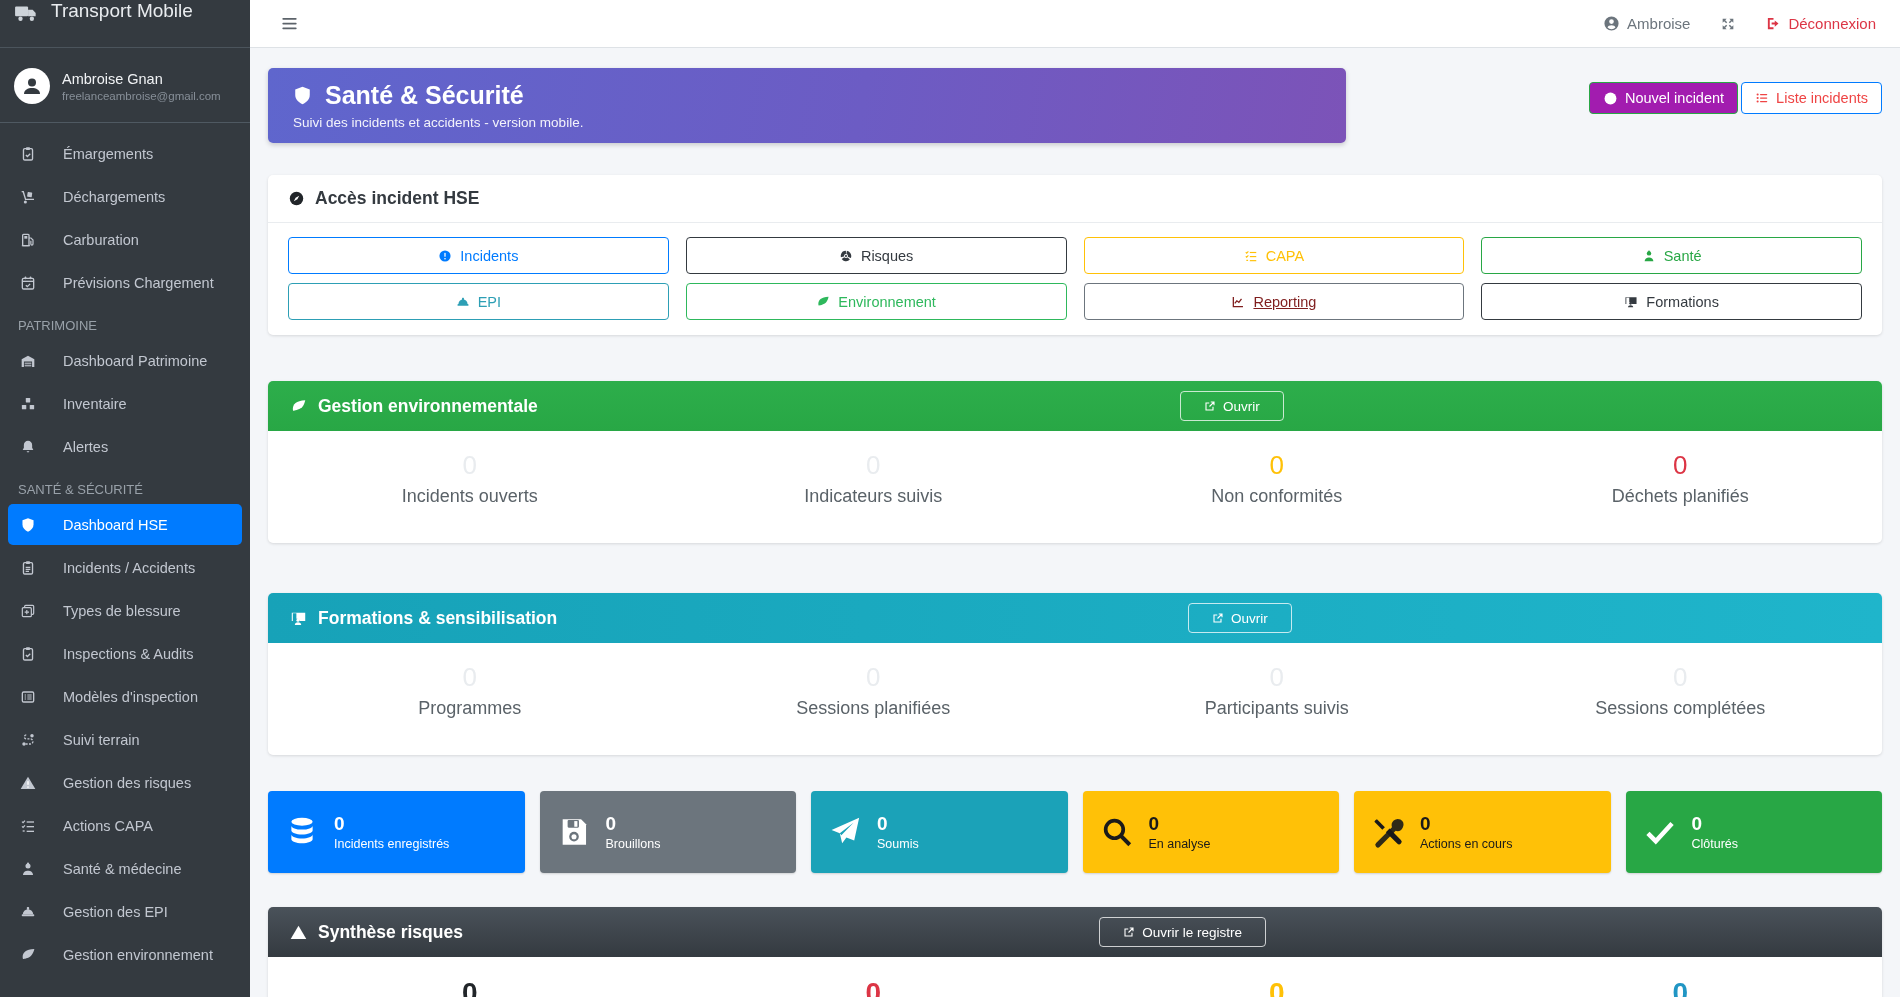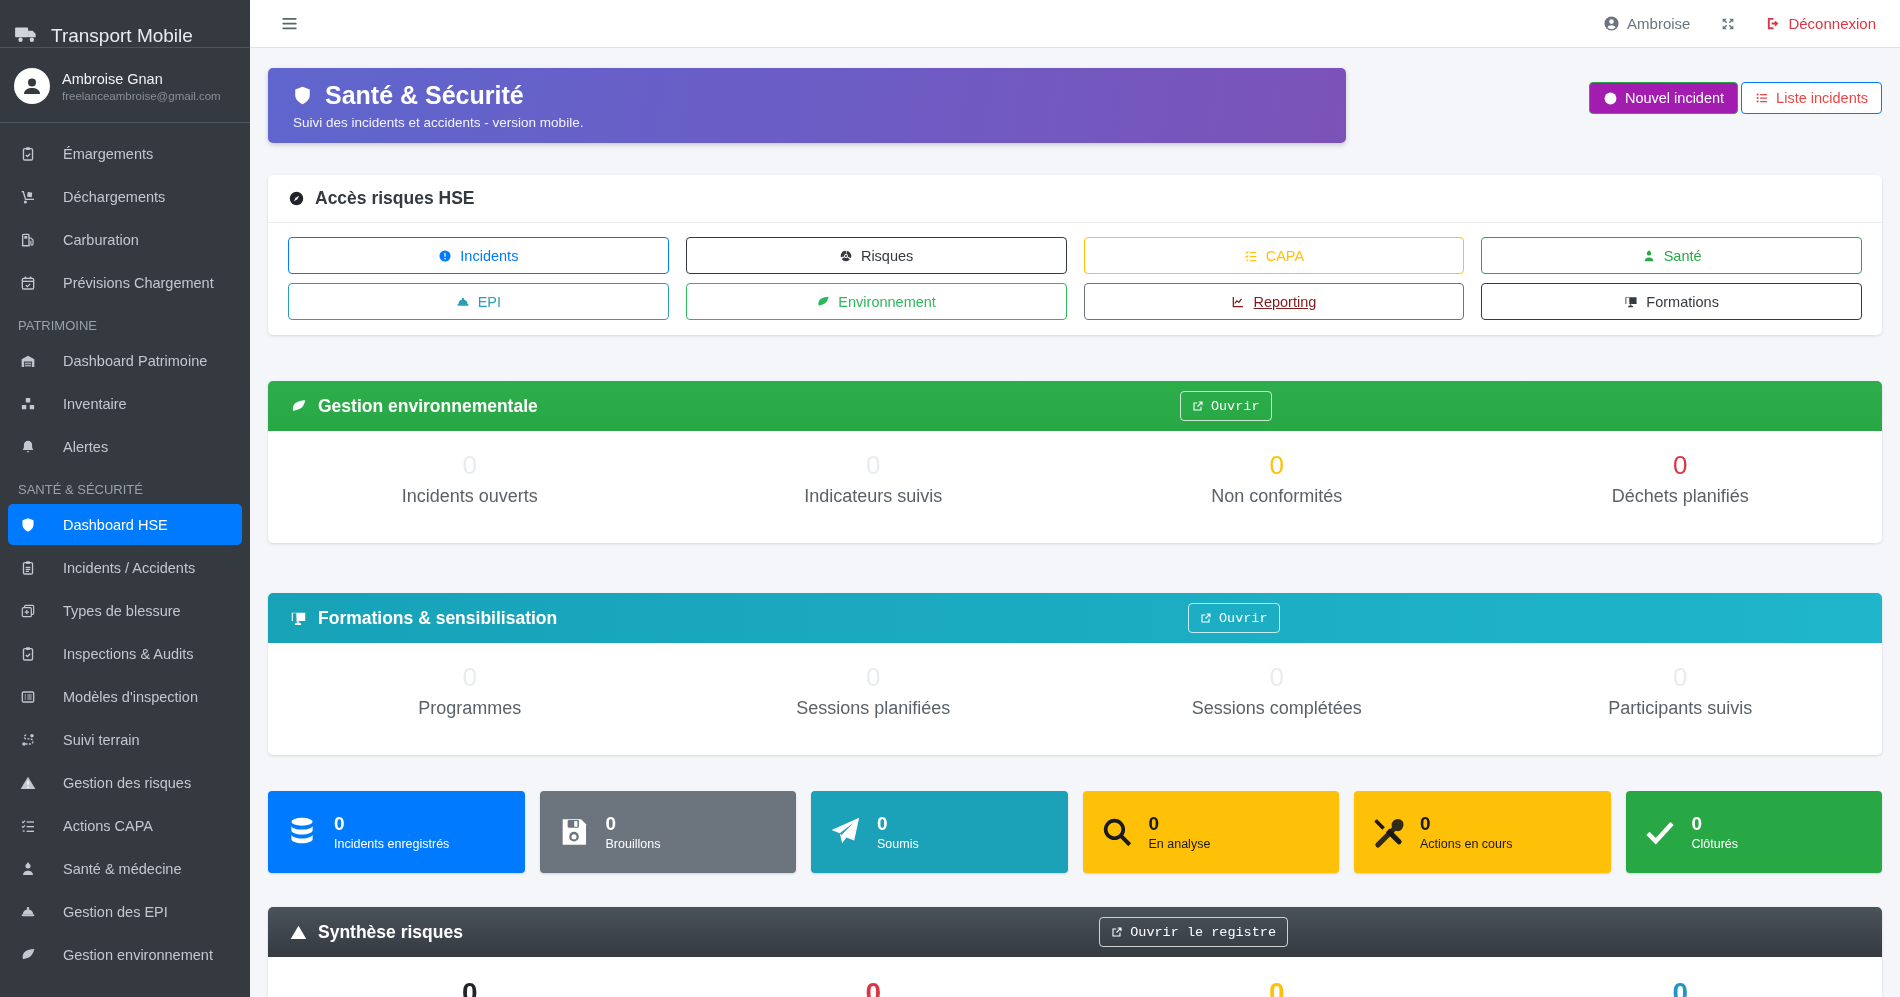--- a/index.html
+++ b/index.html
@@ -4,21 +4,21 @@
 <style>
   * { margin:0; padding:0; box-sizing:border-box; }
   html,body { width:1900px; height:997px; overflow:hidden; background:#f4f6f9;
     font-family:"Liberation Sans", sans-serif; }
 
   .icon { display:inline-flex; align-items:center; justify-content:center; }
   .icon svg { width:1em; height:1em; display:block; }
 
   
   .sidebar { position:fixed; left:0; top:0; bottom:0; width:250px; background:#343a40; z-index:10; }
-  .brand { height:48px; display:flex; align-items:flex-end; gap:11px; padding:0 14px;
+  .brand { height:48px; display:flex; align-items:flex-start; gap:11px; padding:0 14px;
     border-bottom:1px solid #4b545c; color:#e9ecef; font-size:19px; }
   .brand .icon { font-size:26px; color:#ced4da; }
   .user-panel { display:flex; align-items:center; gap:12px; padding:20px 14px 18px;
     border-bottom:1px solid #4f5962; }
   .avatar { width:36px; height:36px; border-radius:50%; background:#fff; color:#343a40;
     display:flex; align-items:center; justify-content:center; font-size:24px; flex:0 0 36px; }
   .user-name { color:#f1f3f5; font-size:14.5px; }
   .user-email { color:#878f98; font-size:11.5px; margin-top:3px; white-space:nowrap;
     overflow:hidden; max-width:172px; text-overflow:ellipsis; }
   .nav { padding:10px 8px; }
@@ -79,22 +79,22 @@
 
   .sec-card { margin-top:46px; }
   .sec-card.training { margin-top:50px; }
   .sec-head { position:relative; height:50px; border-radius:5px 5px 0 0; display:flex;
     align-items:center; padding:0 22px; color:#fff; font-size:17.5px; font-weight:bold; gap:11px; }
   .sec-head .icon { font-size:17px; }
   .hdr-success { background:linear-gradient(180deg,#2dae4b,#28a745); }
   .hdr-info { background:linear-gradient(90deg,#17a2b8,#1fb5cb); }
   .hdr-dark { background:linear-gradient(180deg,#4a525a,#343a40); }
   .btn-open { position:absolute; top:10px; height:30px; display:inline-flex; align-items:center;
-    gap:7px; padding:0 11px; font-size:13.5px; color:#fff; border:1px solid rgba(255,255,255,.75);
-    border-radius:4px; background:transparent; cursor:pointer;font-family:Liberation Mono, monospace; }
+    gap:7px; padding:0 23px; font-size:13.5px; color:#fff; border:1px solid rgba(255,255,255,.75);
+    border-radius:4px; background:transparent; cursor:pointer; }
   .btn-open .icon { font-size:12px; }
   .sec-body { padding:16px 0 36px; display:grid; grid-template-columns:repeat(4,1fr);
     border-radius:0 0 5px 5px; }
   .stat { text-align:center; }
   .stat-value { font-size:26px; line-height:36px; }
   .stat-label { font-size:18px; color:#5a6268; margin-top:3px; }
   .v-muted { color:#e9ecef; }
   .v-warning { color:#ffc107; }
   .v-danger { color:#dc3545; }
   .v-dark { color:#212529; }
@@ -411,21 +411,21 @@
   </div>
 
   <section class="card qa-card">
     <div class="qa-head">
       <span class="icon">
           <svg viewBox="0 0 24 24">
             <circle cx="12" cy="12" r="9.5" fill="currentColor"></circle>
             <path d="M15.8 8.2l-2.6 5-5 2.6 2.6-5z" fill="#fff"></path>
           </svg>
         </span>
-      <span>Accès risques HSE</span>
+      <span>Accès incident HSE</span>
     </div>
     <div class="qa-body">
       <button class="qa-btn c-primary">
         <span class="icon">
             <svg viewBox="0 0 24 24">
               <circle cx="12" cy="12" r="9.5" fill="currentColor"></circle>
               <rect x="10.9" y="6.5" width="2.2" height="7" rx="1" fill="#fff"></rect>
               <circle cx="12" cy="16.8" r="1.4" fill="#fff"></circle>
             </svg>
           </span>
@@ -568,25 +568,25 @@
       <div class="stat">
         <div class="stat-value v-muted">0</div>
         <div class="stat-label">Programmes</div>
         </div>
       <div class="stat">
         <div class="stat-value v-muted">0</div>
         <div class="stat-label">Sessions planifiées</div>
         </div>
       <div class="stat">
         <div class="stat-value v-muted">0</div>
+        <div class="stat-label">Participants suivis</div>
+        </div>
+      <div class="stat">
+        <div class="stat-value v-muted">0</div>
         <div class="stat-label">Sessions complétées</div>
-        </div>
-      <div class="stat">
-        <div class="stat-value v-muted">0</div>
-        <div class="stat-label">Participants suivis</div>
         </div>
     </div>
   </section>
 
   <div class="cards-row">
     <div class="s-card sc-primary">
       <span class="icon">
           <svg viewBox="0 0 24 24" fill="currentColor">
             <ellipse cx="12" cy="4.8" rx="7.5" ry="2.8"></ellipse>
             <path d="M4.5 7.5c0 1.5 3.4 2.8 7.5 2.8s7.5-1.3 7.5-2.8v3.4c0 1.5-3.4 2.8-7.5 2.8s-7.5-1.3-7.5-2.8z"></path>

